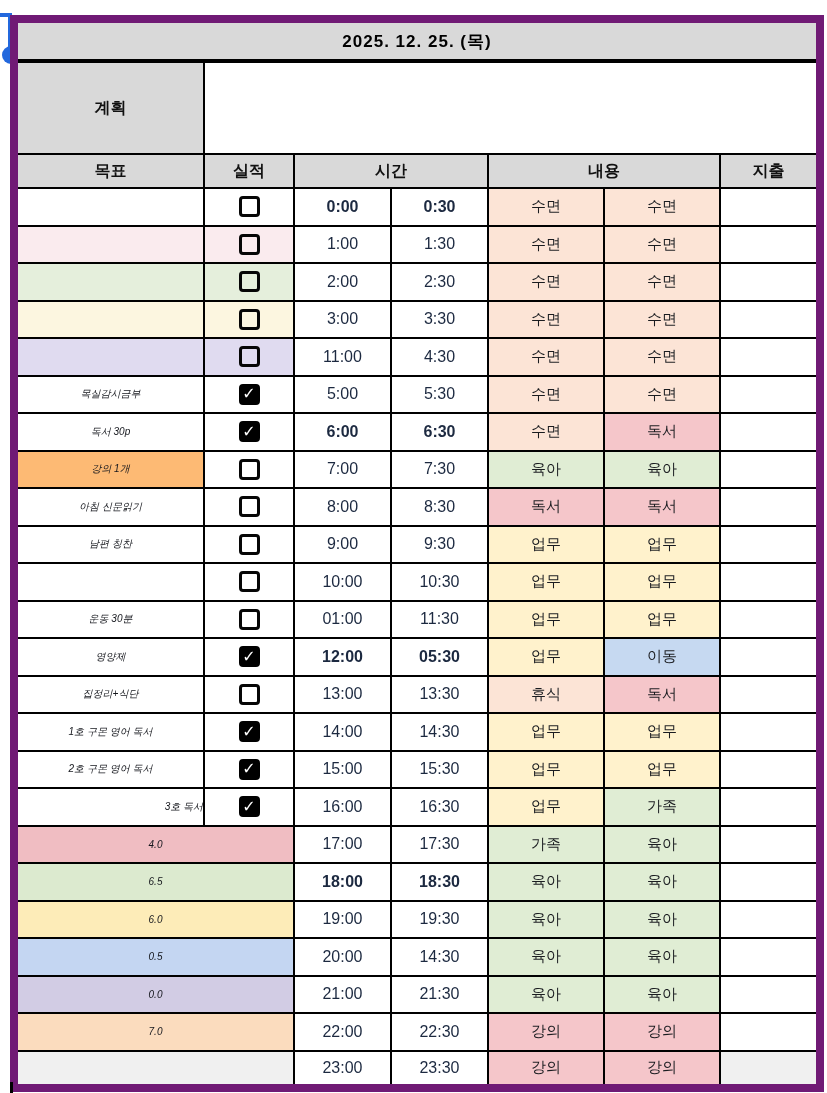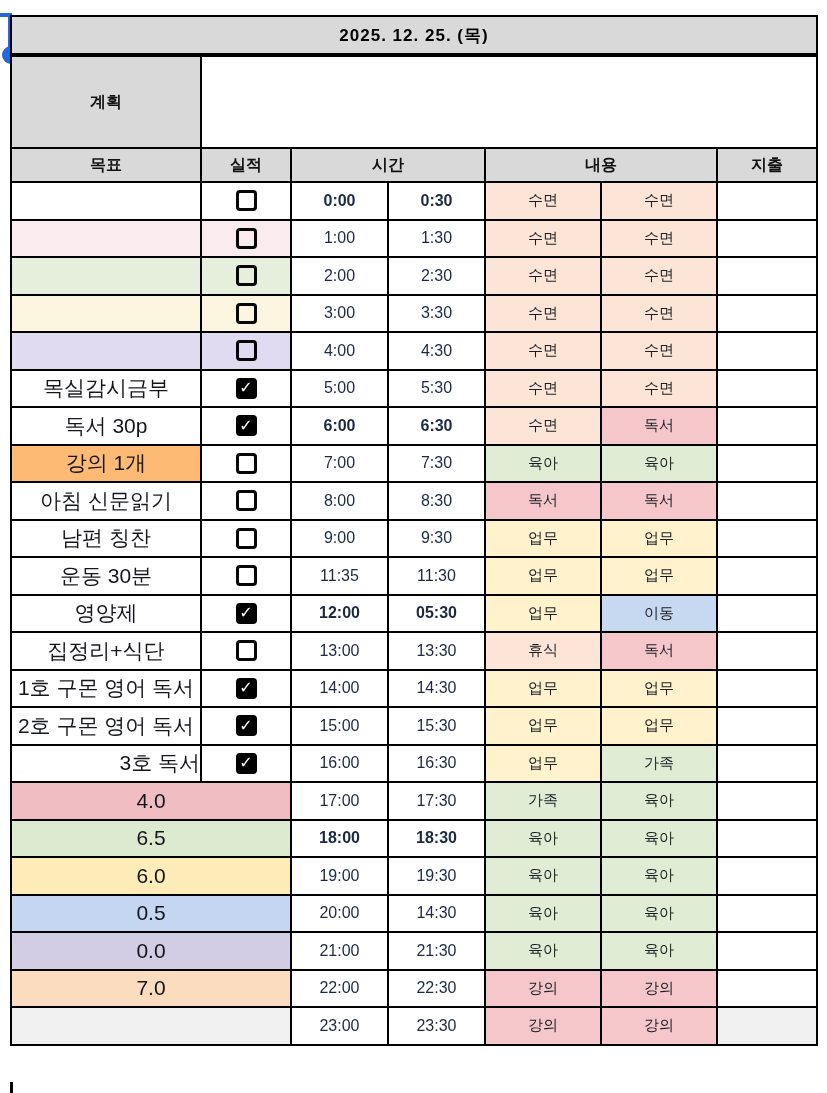--- a/index.html
+++ b/index.html
@@ -7,32 +7,32 @@
     position:relative;width:827px;height:1093px;background:#ffffff;overflow:hidden;
     font-family:"Liberation Sans","DejaVu Sans",sans-serif;color:#111;
   }
   
   .sh-h{position:absolute;left:0;top:13px;width:12px;height:4px;}
   .sh-v{position:absolute;left:8px;top:13px;width:4px;height:40px;}
   .sh-dot{position:absolute;left:2px;top:46px;width:18px;height:18px;border-radius:50%;}
   
   .planner{
     position:absolute;left:10px;top:15px;width:806px;
-    border-collapse:collapse;table-layout:fixed;border:2px solid #701a75;
+    border-collapse:collapse;table-layout:fixed;border:8px solid #701a75;
   }
   .planner td{
     border:2px solid #000;text-align:center;vertical-align:middle;
     padding:0;overflow:hidden;white-space:nowrap;background:#fff;
   }
   .c-date{height:36px;background:#D9D9D9 !important;font-weight:bold;font-size:17px;color:#000;border-bottom-width:4px !important;letter-spacing:1px;}
   .r-plan td{height:90px;}
   .c-plan-label{background:#D9D9D9 !important;font-weight:bold;font-size:16px;}
   .c-head{height:32px;background:#D9D9D9 !important;font-weight:bold;font-size:16px;margin-top:26px;}
   #rows-body tr{height:37.5px;}
-  .goal{font-size:21px;color:#14161c;}
+  .goal{font-size:10px;color:#14161c;font-style:italic;}
   .t{font-size:16px;color:#1c2940;}
   .bold{font-weight:bold;}
   .content{font-size:15px;color:#1a1c20;}
   .expense{font-size:15px;}
   .cb{
     width:21px;height:21px;border:3px solid #060606;border-radius:4px;
     margin:0 auto;box-sizing:border-box;background:transparent;
     display:flex;align-items:center;justify-content:center;
   }
   .cb.on{background:#000;border-color:#000;color:#fff;font-size:16px;font-weight:bold;line-height:1;}
@@ -118,21 +118,21 @@
           <td class="t">3:30</td>
           <td class="content" style="background: rgb(252, 228, 214);">수면</td>
           <td class="content" style="background: rgb(252, 228, 214);">수면</td>
           <td class="expense"></td>
         </tr>
         <tr>
           <td class="goal" style="background: rgb(224, 219, 240);"></td>
           <td style="background: rgb(224, 219, 240);">
             <div class="cb"></div>
           </td>
-          <td class="t">4:00</td>
+          <td class="t">11:00</td>
           <td class="t">4:30</td>
           <td class="content" style="background: rgb(252, 228, 214);">수면</td>
           <td class="content" style="background: rgb(252, 228, 214);">수면</td>
           <td class="expense"></td>
         </tr>
         <tr>
           <td class="goal" style="background: rgb(255, 255, 255);">목실감시금부</td>
           <td style="background: rgb(255, 255, 255);">
             <div class="cb on">✓</div>
           </td>
@@ -180,25 +180,36 @@
           <td style="background: rgb(255, 255, 255);">
             <div class="cb"></div>
           </td>
           <td class="t">9:00</td>
           <td class="t">9:30</td>
           <td class="content" style="background: rgb(255, 242, 204);">업무</td>
           <td class="content" style="background: rgb(255, 242, 204);">업무</td>
           <td class="expense"></td>
         </tr>
         <tr>
+          <td class="goal" style="background: rgb(255, 255, 255);"></td>
+          <td style="background: rgb(255, 255, 255);">
+            <div class="cb"></div>
+          </td>
+          <td class="t">10:00</td>
+          <td class="t">10:30</td>
+          <td class="content" style="background: rgb(255, 242, 204);">업무</td>
+          <td class="content" style="background: rgb(255, 242, 204);">업무</td>
+          <td class="expense"></td>
+        </tr>
+        <tr>
           <td class="goal" style="background: rgb(255, 255, 255);">운동 30분</td>
           <td style="background: rgb(255, 255, 255);">
             <div class="cb"></div>
           </td>
-          <td class="t">11:35</td>
+          <td class="t">01:00</td>
           <td class="t">11:30</td>
           <td class="content" style="background: rgb(255, 242, 204);">업무</td>
           <td class="content" style="background: rgb(255, 242, 204);">업무</td>
           <td class="expense"></td>
         </tr>
         <tr>
           <td class="goal" style="background: rgb(255, 255, 255);">영양제</td>
           <td style="background: rgb(255, 255, 255);">
             <div class="cb on">✓</div>
           </td>

